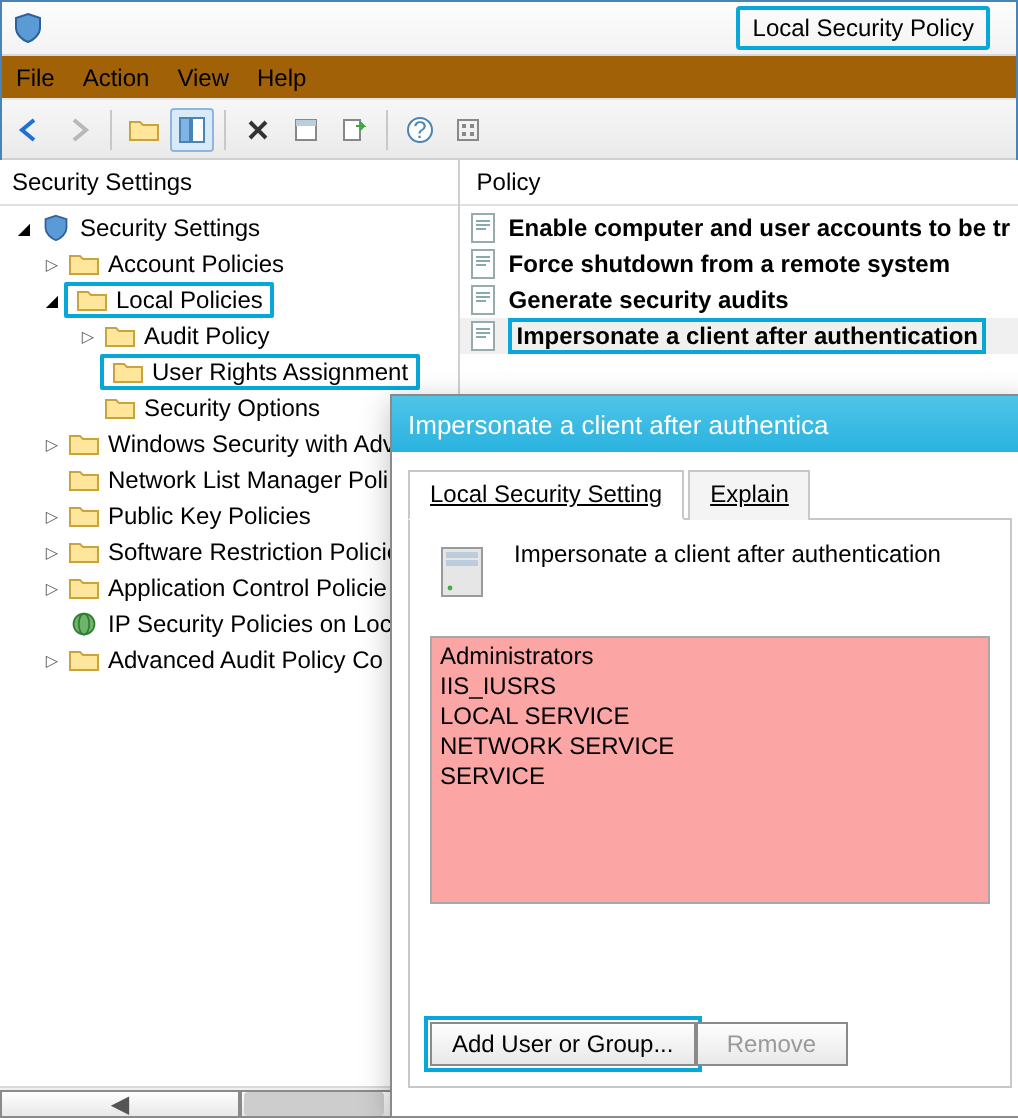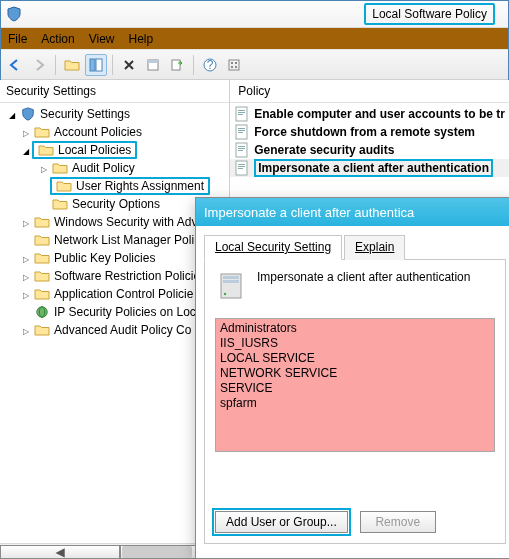--- a/index.html
+++ b/index.html
@@ -49,21 +49,21 @@
   .dtitle { height:28px; background:linear-gradient(#4fc4e8,#29b3df); color:#fff; display:flex; align-items:center; padding:0 8px; font-size:13px; }
   .dbody { padding:8px; }
   .tabs { display:flex; border-bottom:1px solid #c8c8c8;text-decoration:underline; }
   .tab { padding:4px 10px 5px; border:1px solid #c8c8c8; border-bottom:none; background:#f4f4f4; position:relative; top:1px; margin-right:2px; cursor:default;}
   .tab.active { background:#fff; border-bottom:1px solid #fff; }
   .panel { border:1px solid #c8c8c8; border-top:none; padding:10px; height:284px; position:relative; }
   .infoline { display:flex; gap:10px; align-items:flex-start; }
   .sicon { width:32px; height:32px; }
   .listbox { margin-top:16px; width:100%; height:134px; border:1px solid #a8a8a8; background:#fca5a5; padding:2px 4px; overflow:auto; }
   .listbox div { line-height:15px; }
-  .dlgbtns { position:absolute; left:10px; bottom:10px; display:flex; gap:12px; }
+  .dlgbtns { position:absolute; left:10px; bottom:10px; display:flex; gap:0; }
   .btn { min-width:120px; height:22px; border:1px solid #8a8a8a; background:linear-gradient(#fefefe,#e8e8e8); display:flex; align-items:center; justify-content:center; padding:0 10px; cursor:default;}
   .btn.disabled { color:#9a9a9a; }
   .btn.hl { outline:2px solid #06a8d8; outline-offset:1px; }
 
   .border { border:1px solid #4a84b5; position:absolute; inset:0; pointer-events:none; }
 </style>
 </head>
 <body>
 
 <svg width="0" height="0" style="position:absolute">
@@ -90,21 +90,21 @@
 </svg>
 
 <div class="border"></div>
 
 <div class="titlebar">
   <span class="sysicon">
     <svg viewBox="0 0 16 16">
         <use href="#shield-ico"></use>
       </svg>
   </span>
-  <span class="title">Local Software Policy</span>
+  <span class="title">Local Security Policy</span>
 </div>
 
 <div class="menubar">
   <span>File</span>
   <span>Action</span>
   <span>View</span>
   <span>Help</span>
 </div>
 
 <div class="toolbar">
@@ -355,21 +355,20 @@
               <use href="#server-ico"></use>
             </svg></span>
         <span>Impersonate a client after authentication</span>
       </div>
       <div class="listbox">
         <div>Administrators</div>
         <div>IIS_IUSRS</div>
         <div>LOCAL SERVICE</div>
         <div>NETWORK SERVICE</div>
         <div>SERVICE</div>
-        <div>spfarm</div>
       </div>
       <div class="dlgbtns">
         <div class="btn hl">Add User or Group...</div>
         <div class="btn disabled" style="min-width:76px">Remove</div>
       </div>
     </div>
   </div>
 </div>
 
 </body></html>

